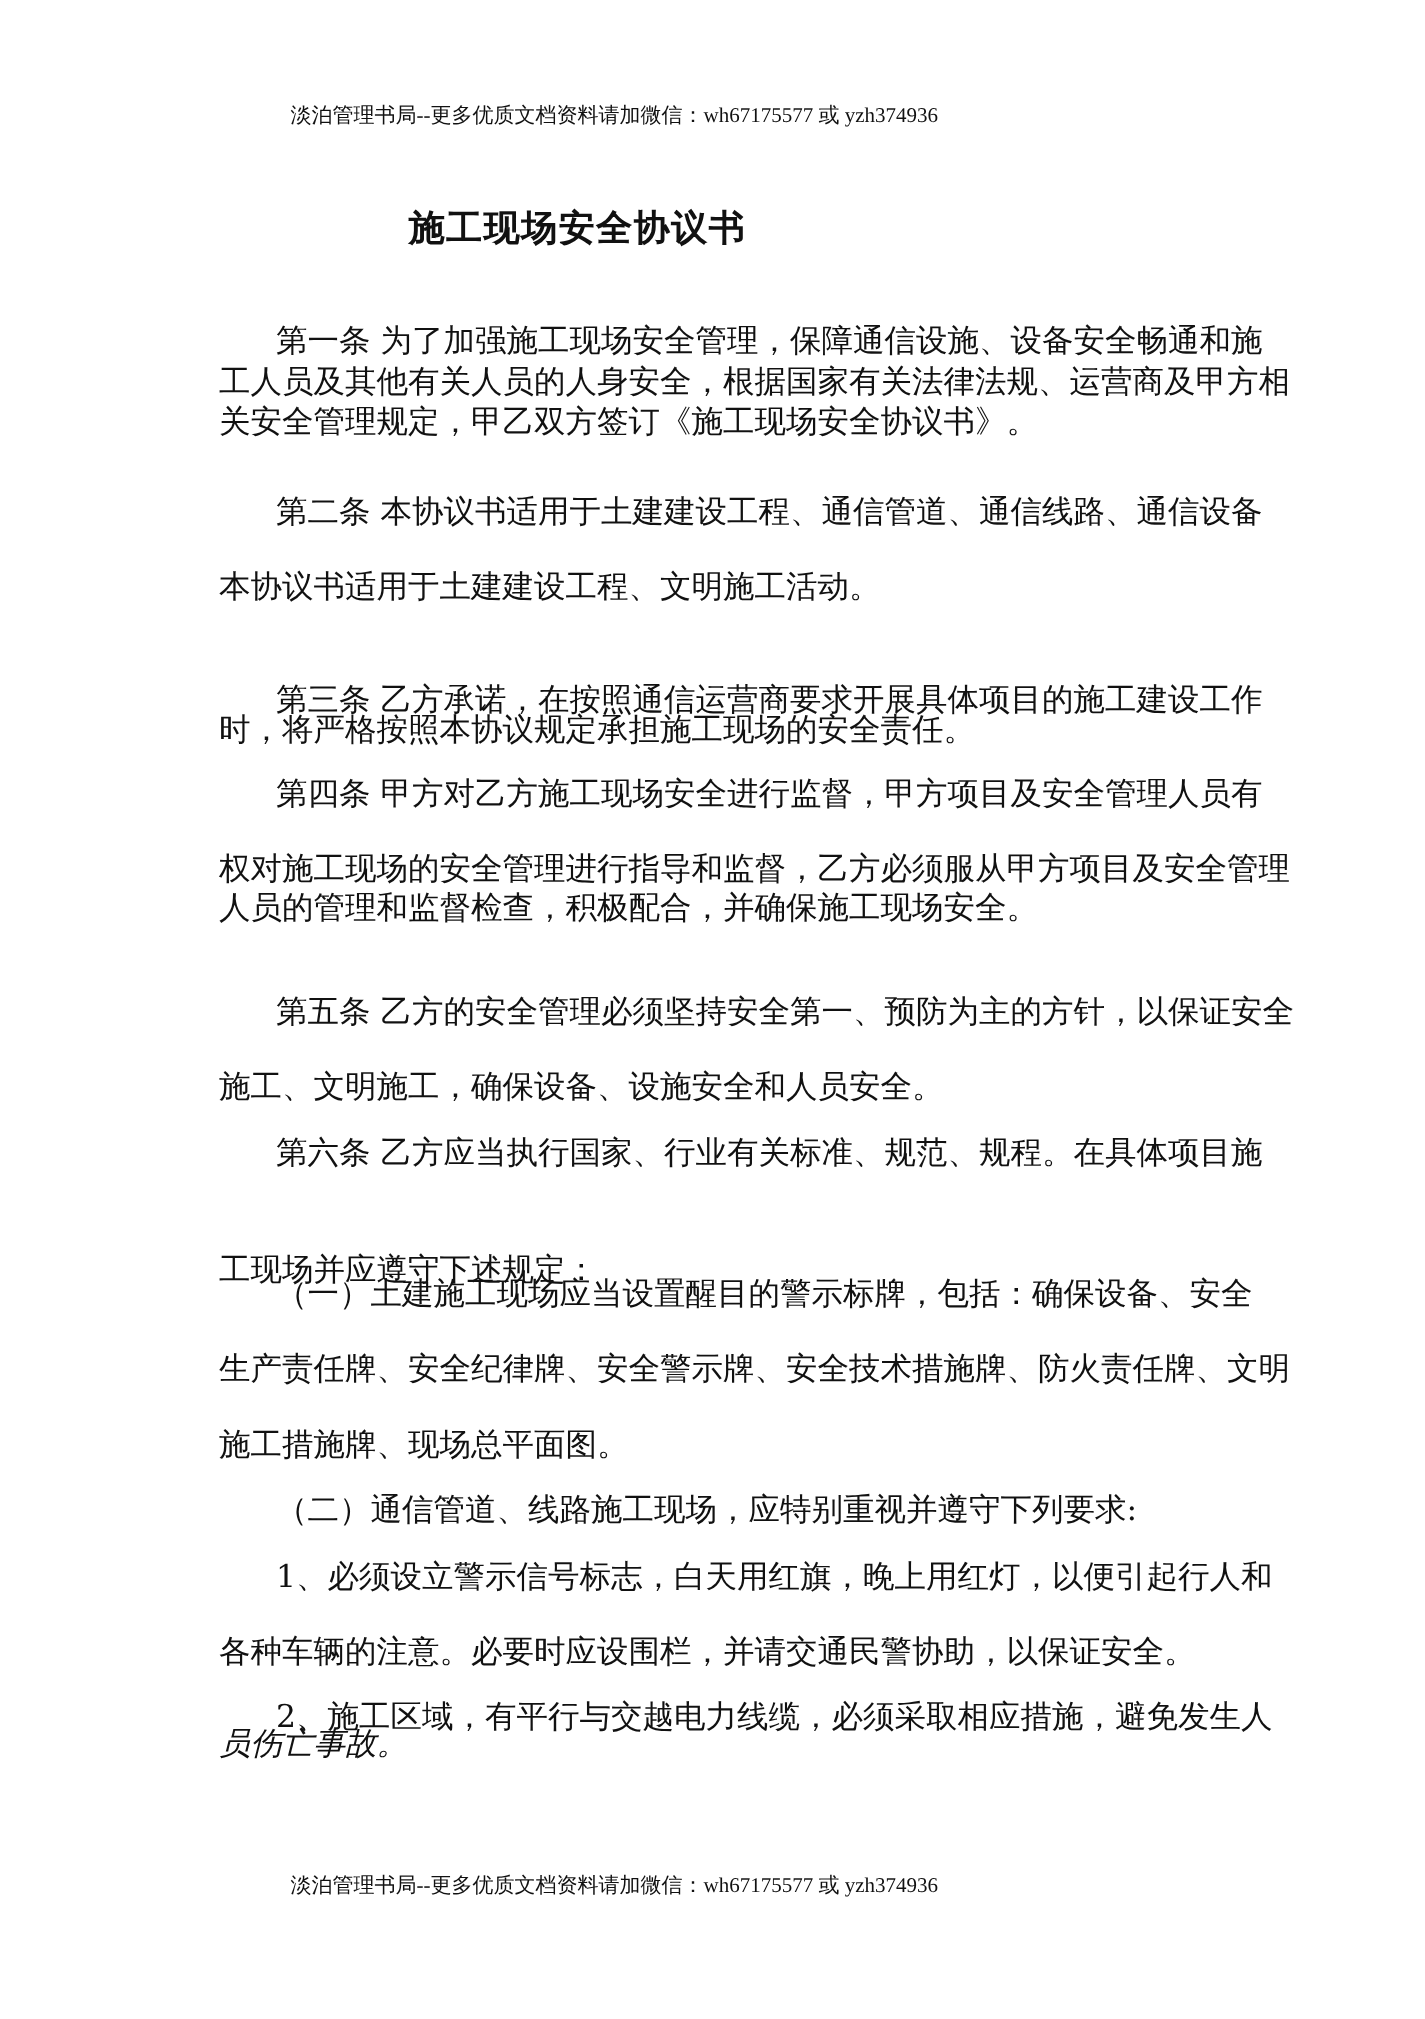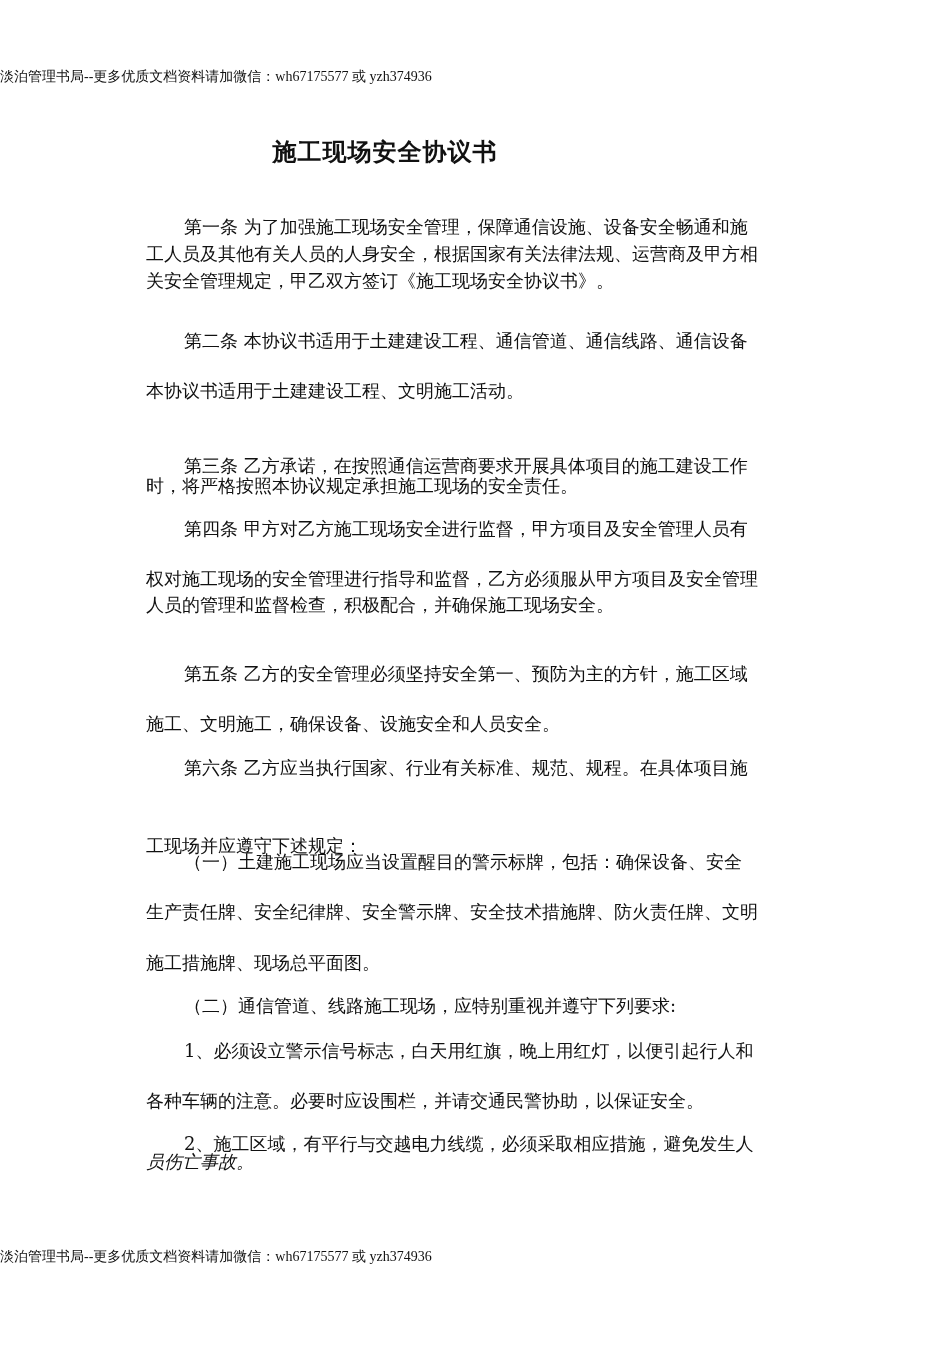--- a/index.html
+++ b/index.html
@@ -1,43 +1,43 @@
 <!DOCTYPE html>
 <html><head>
 <meta charset="utf-8">
 <style>
   html, body { margin: 0; padding: 0; background: #ffffff; }
   body { width: 950px; height: 1346px; position: relative; overflow: hidden;
          font-family: "DejaVu Serif", "Liberation Serif", serif; color: #111; }
-  .header, .footer { position: absolute; left: 0; width: 819px; 
+  .header, .footer { position: absolute; left: 0; width: 819px; text-align: center;
          font-size: 14px; font-family: "Liberation Serif", "DejaVu Serif", serif; color: #111; }
   .header { top: 68px; }
   .footer { top: 1248px; }
   .title { position: absolute; top: 136px; left: 0; width: 770px; text-align: center;
          font-size: 24px; font-weight: bold; letter-spacing: 1px; }
-  .line { position: absolute; left: 146px; font-size: 18px; white-space: nowrap; line-height: 22px; }
+  .line { position: absolute; left: 146px; font-size: 21px; white-space: nowrap; line-height: 22px; }
   .indent { left: 184px; }
 </style>
 </head>
 <body>
 
 <div class="header">淡泊管理书局--更多优质文档资料请加微信：wh67175577 或 yzh374936</div>
 <div class="title">施工现场安全协议书</div>
 <div id="body-lines">
     <div class="line indent" style="top: 216px;">第一条  为了加强施工现场安全管理，保障通信设施、设备安全畅通和施</div>
     <div class="line" style="top: 243px;">工人员及其他有关人员的人身安全，根据国家有关法律法规、运营商及甲方相</div>
     <div class="line" style="top: 270px;">关安全管理规定，甲乙双方签订《施工现场安全协议书》。</div>
     <div class="line indent" style="top: 330px;">第二条  本协议书适用于土建建设工程、通信管道、通信线路、通信设备</div>
     <div class="line" style="top: 380px;">本协议书适用于土建建设工程、文明施工活动。</div>
     <div class="line indent" style="top: 425px; margin-top: 30px;">第三条  乙方承诺，在按照通信运营商要求开展具体项目的施工建设工作</div>
     <div class="line" style="top: 475px;">时，将严格按照本协议规定承担施工现场的安全责任。</div>
     <div class="line indent" style="top: 518px;">第四条  甲方对乙方施工现场安全进行监督，甲方项目及安全管理人员有</div>
     <div class="line" style="top: 568px;">权对施工现场的安全管理进行指导和监督，乙方必须服从甲方项目及安全管理</div>
     <div class="line" style="top: 594px; text-align: center;">人员的管理和监督检查，积极配合，并确保施工现场安全。</div>
-    <div class="line indent" style="top: 663px;">第五条  乙方的安全管理必须坚持安全第一、预防为主的方针，施工区域</div>
+    <div class="line indent" style="top: 663px;">第五条  乙方的安全管理必须坚持安全第一、预防为主的方针，以保证安全</div>
     <div class="line" style="top: 713px;">施工、文明施工，确保设备、设施安全和人员安全。</div>
     <div class="line indent" style="top: 757px;">第六条  乙方应当执行国家、行业有关标准、规范、规程。在具体项目施</div>
     <div class="line" style="top: 807px; margin-top: 28px;">工现场并应遵守下述规定：</div>
     <div class="line indent" style="top: 851px;">（一）土建施工现场应当设置醒目的警示标牌，包括：确保设备、安全</div>
     <div class="line" style="top: 901px;">生产责任牌、安全纪律牌、安全警示牌、安全技术措施牌、防火责任牌、文明</div>
     <div class="line" style="top: 952px;">施工措施牌、现场总平面图。</div>
     <div class="line indent" style="top: 995px;">（二）通信管道、线路施工现场，应特别重视并遵守下列要求:</div>
     <div class="line indent" style="top: 1040px;">1、必须设立警示信号标志，白天用红旗，晚上用红灯，以便引起行人和</div>
     <div class="line" style="top: 1090px;">各种车辆的注意。必要时应设围栏，并请交通民警协助，以保证安全。</div>
     <div class="line indent" style="top: 1133px;">2、施工区域，有平行与交越电力线缆，必须采取相应措施，避免发生人</div>

